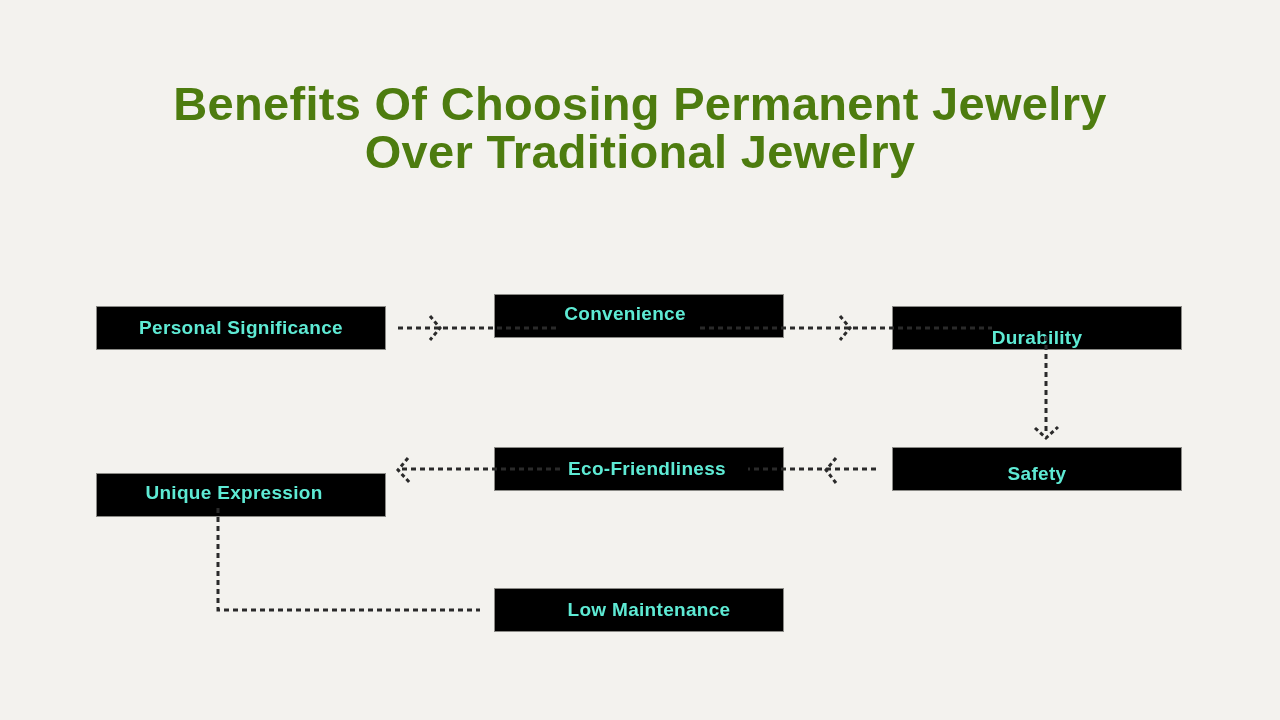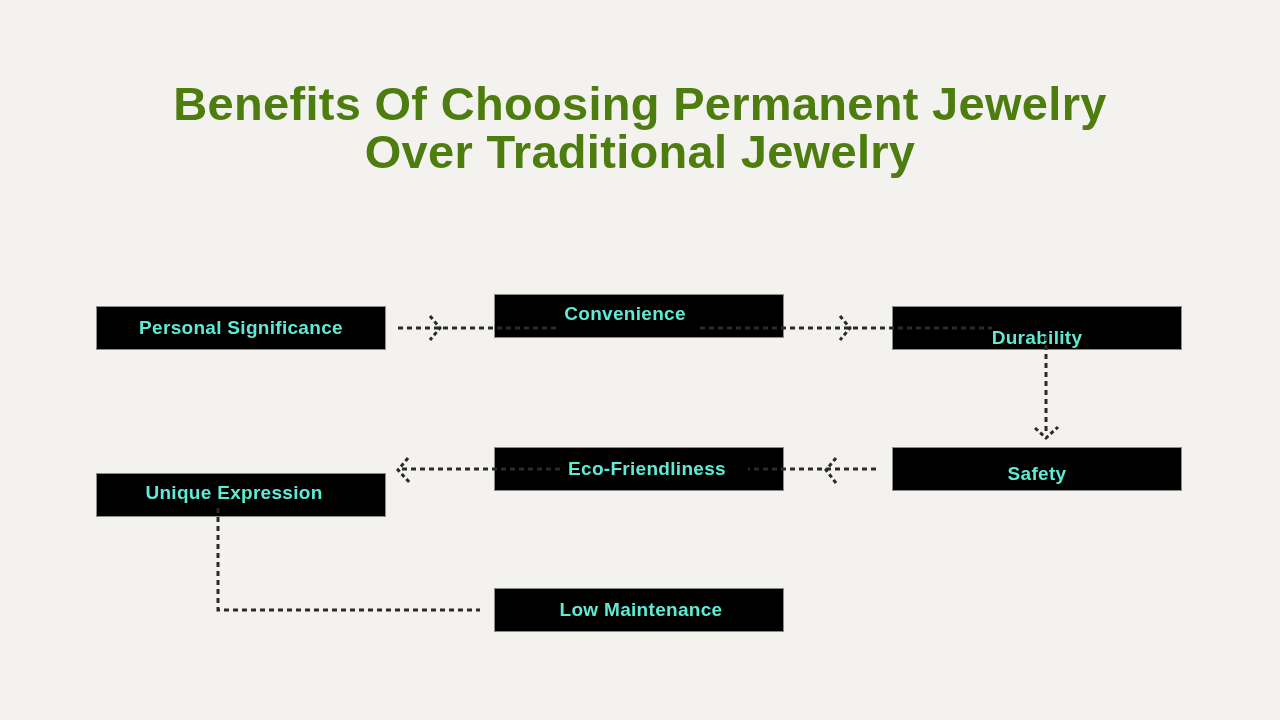--- a/index.html
+++ b/index.html
@@ -68,21 +68,21 @@
 <div class="node" style="left:892px; top:447px; padding-top:10px;">
   <span>Safety</span>
 </div>
 <div class="node" style="left:494px; top:447px;">
   <span style="left:8px;text-align:center;">Eco-Friendliness</span>
 </div>
 <div class="node" style="left:96px; top:473px; padding-bottom:4px;">
   <span style="left:-7px;">Unique Expression</span>
 </div>
 <div class="node" style="left:494px; top:588px;">
-  <span style="left:2px;">Low Maintenance</span>
+  <span style="left:10px;">Low Maintenance</span>
 </div>
 
 <svg class="overlay" viewBox="0 0 1280 720">
   <g stroke="#2a2a2a" stroke-width="3" fill="none" stroke-dasharray="5,4">
 
     <line x1="398" y1="328" x2="560" y2="328"></line>
 
     <line x1="700" y1="328" x2="992" y2="328"></line>
 
     <line x1="1046" y1="336" x2="1046" y2="434"></line>

